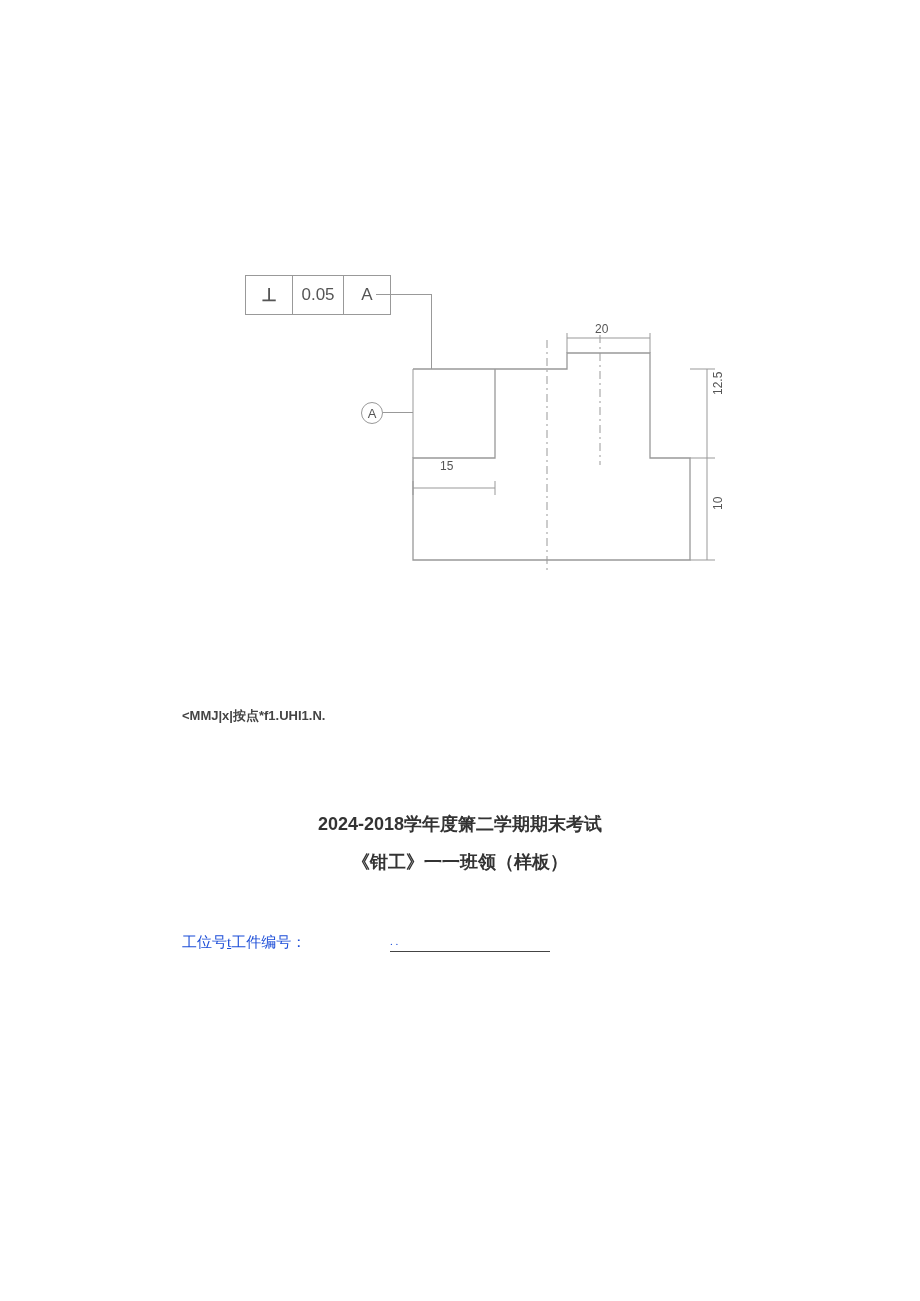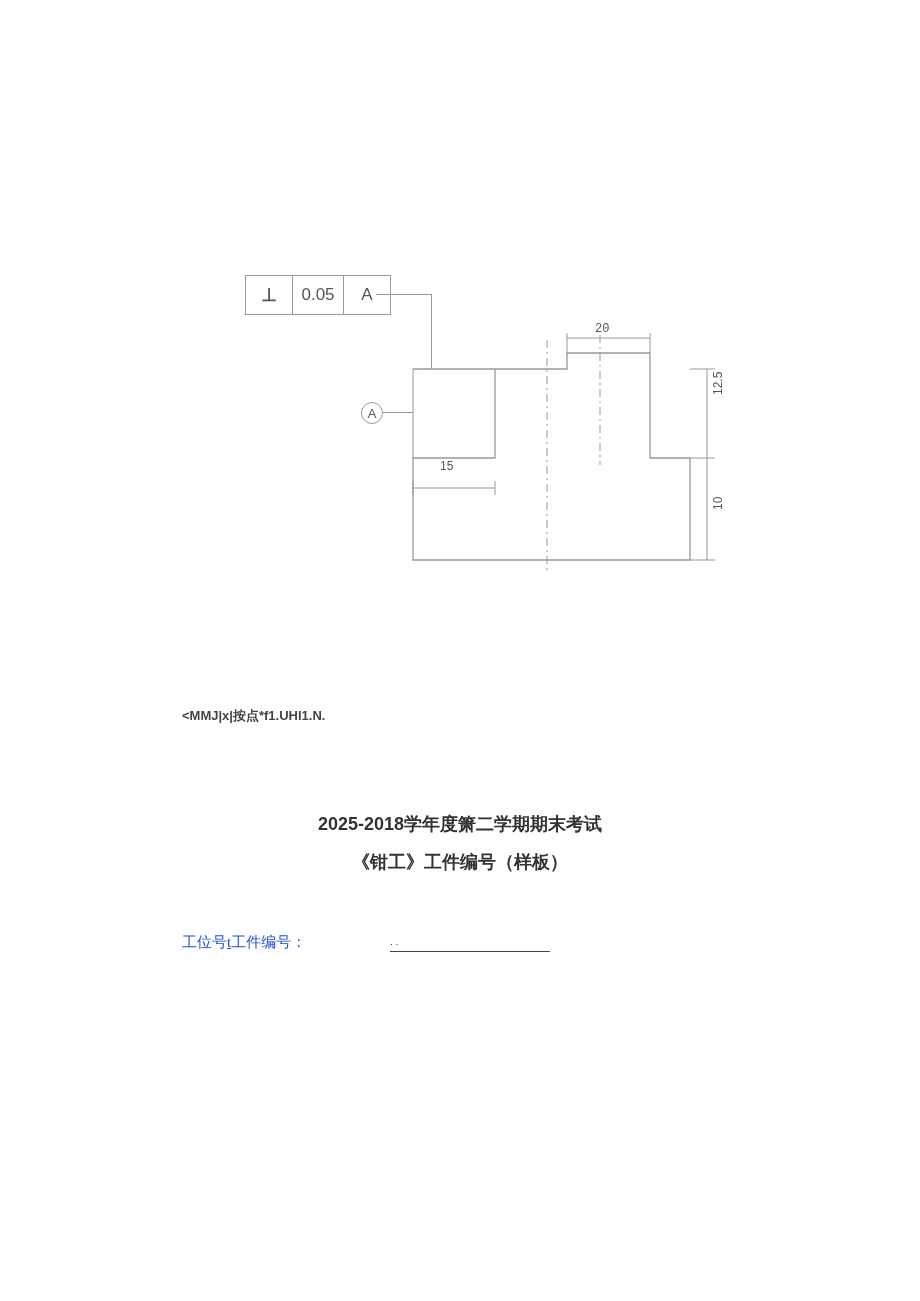--- a/index.html
+++ b/index.html
@@ -166,33 +166,33 @@
       <line x1="250" y1="206" x2="250" y2="220" stroke="#999"></line>
 
       <line x1="462" y1="94" x2="462" y2="183" stroke="#999"></line>
       <line x1="445" y1="94" x2="470" y2="94" stroke="#999"></line>
       <line x1="445" y1="183" x2="470" y2="183" stroke="#999"></line>
 
       <line x1="462" y1="183" x2="462" y2="285" stroke="#999"></line>
       <line x1="445" y1="285" x2="470" y2="285" stroke="#999"></line>
     </svg>
 
-    <div class="dim-label" style="left:350px; top:47px;font-family:Liberation Mono, monospace;">20</div>
+    <div class="dim-label" style="left:350px; top:47px;">20</div>
     <div class="dim-label" style="left:195px; top:184px;">15</div>
     <div class="dim-label" style="left:466px; top:120px; transform:rotate(-90deg); transform-origin:left top;">12.5</div>
     <div class="dim-label" style="left:466px; top:235px; transform:rotate(-90deg); transform-origin:left top;">10</div>
   </div>
 
   <div class="notes">
     <div class="n1">&lt;MMJ|x|按点*f1.UHI1.N.</div>
   </div>
 
   <div class="title-block">
-    <div class="title1">2025-2018学年度箫二学期期末考试</div>
-    <div class="title2">《钳工》工件编号（样板）</div>
+    <div class="title1">2024-2018学年度箫二学期期末考试</div>
+    <div class="title2">《钳工》一一班领（样板）</div>
   </div>
 
 
   <div class="info-row2">
     <span>工位号</span><span class="ul">t</span><span>工件编号：</span>
     <span class="dotline"><span style="font-size:11px; position:relative; top:-2px;">. .</span></span>
   </div>
 
 </div>
 

